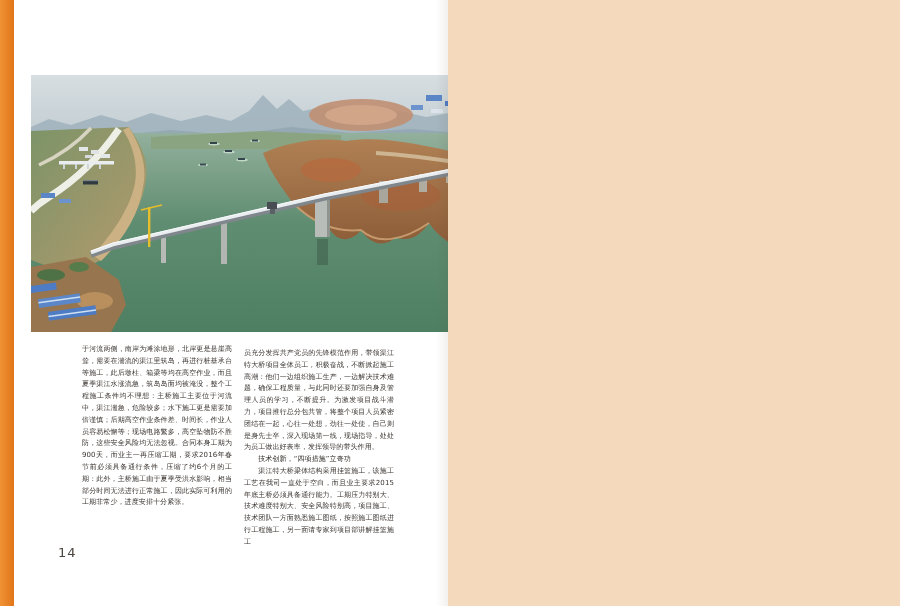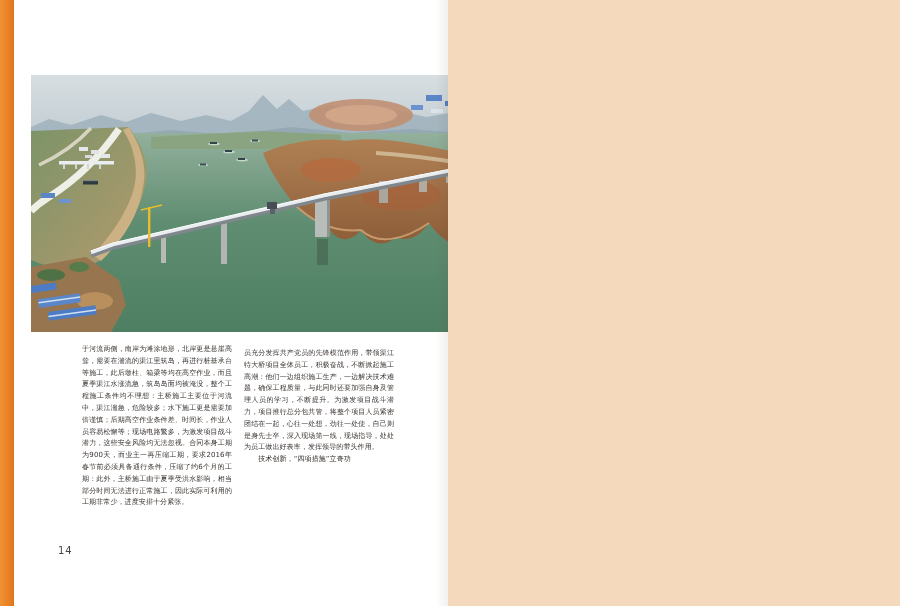--- a/index.html
+++ b/index.html
@@ -20,21 +20,21 @@
 
   
   .col{position:absolute;}
   .col p{margin:0;font-size:7px;line-height:11.8px;text-align:justify;
     text-justify:inter-ideograph;color:#3a3430;letter-spacing:0.1px;}
   .col p.bold{font-weight:normal;color:#2d2824;}
 
   .lcol1{left:68px;top:344px;width:150px;}
   .lcol2{left:230px;top:348px;width:150px;}
 
-  .page-num{position:absolute;font-size:10px;color:#4a443e;letter-spacing:1px;}
+  .page-num{position:absolute;font-size:13px;color:#4a443e;letter-spacing:1px;}
   .pn-left{left:44px;top:545px;}
 </style>
 </head>
 <body>
 
 <div class="spread">
 
   <div class="spine-bar"></div>
 
   <div class="left-page">
@@ -144,27 +144,28 @@
         <rect x="236" y="127" width="10" height="7" fill="#474d53"></rect>
         <rect x="239" y="134" width="5" height="5" fill="#5a6167"></rect>
 
         <rect x="117" y="132" width="2.4" height="40" fill="#e6bd2c"></rect>
         <path d="M110,135 L131,130" stroke="#e6bd2c" stroke-width="1.6" fill="none"></path>
       </svg>
     </div>
 
     <div class="col lcol1">
 
-    <p class="para">于河流两侧，南岸为滩涂地形，北岸更是悬崖高耸，需要在湍流的渠江里筑岛，再进行桩基承台等施工，此后墩柱、箱梁等均在高空作业，而且夏季渠江水涨流急，筑岛岛面均被淹没，整个工程施工条件均不理想：主桥施工主要位于河流中，渠江湍急，危险较多；水下施工更是需要加倍谨慎；后期高空作业条件差、时间长，作业人员容易松懈等；现场电路繁多，为激发项目战斗潜力，这些安全风险均无法忽视。合同本身工期为900天，而业主一再压缩工期，要求2016年春节前必须具备通行条件，压缩了约6个月的工期：此外，主桥施工由于夏季受洪水影响，相当部分时间无法进行正常施工，因此实际可利用的工期非常少，进度安排十分紧张。</p>
+    <p class="para">于河流两侧，南岸为滩涂地形，北岸更是悬崖高耸，需要在湍流的渠江里筑岛，再进行桩基承台等施工，此后墩柱、箱梁等均在高空作业，而且夏季渠江水涨流急，筑岛岛面均被淹没，整个工程施工条件均不理想：主桥施工主要位于河流中，渠江湍急，危险较多；水下施工更是需要加倍谨慎；后期高空作业条件差、时间长，作业人员容易松懈等；现场电路繁多，高空坠物防不胜防，这些安全风险均无法忽视。合同本身工期为900天，而业主一再压缩工期，要求2016年春节前必须具备通行条件，压缩了约6个月的工期：此外，主桥施工由于夏季受洪水影响，相当部分时间无法进行正常施工，因此实际可利用的工期非常少，进度安排十分紧张。</p>
       </div>
 
     <div class="col lcol2">
 
     <p class="para">员充分发挥共产党员的先锋模范作用，带领渠江特大桥项目全体员工，积极奋战，不断掀起施工高潮：他们一边组织施工生产，一边解决技术难题，确保工程质量，与此同时还要加强自身及管理人员的学习，不断提升。为激发项目战斗潜力，项目推行总分包共管，将整个项目人员紧密团结在一起，心往一处想，劲往一处使，自己则是身先士卒，深入现场第一线，现场指导，处处为员工做出好表率，发挥领导的带头作用。</p>
         <p class="para bold">　　技术创新，“四项措施”立奇功</p>
+        <p class="para">　　渠江特大桥梁体结构采用挂篮施工，该施工工艺在我司一直处于空白，而且业主要求2015年底主桥必须具备通行能力。工期压力特别大、技术难度特别大、安全风险特别高，项目施工、技术团队一方面熟悉施工图纸，按照施工图纸进行工程施工，另一面请专家到项目部讲解挂篮施工</p>
       </div>
 
     <div class="page-num pn-left">14</div>
   </div>
 
   <div class="gutter-shadow"></div>
 
   <div class="right-page">
 
     

